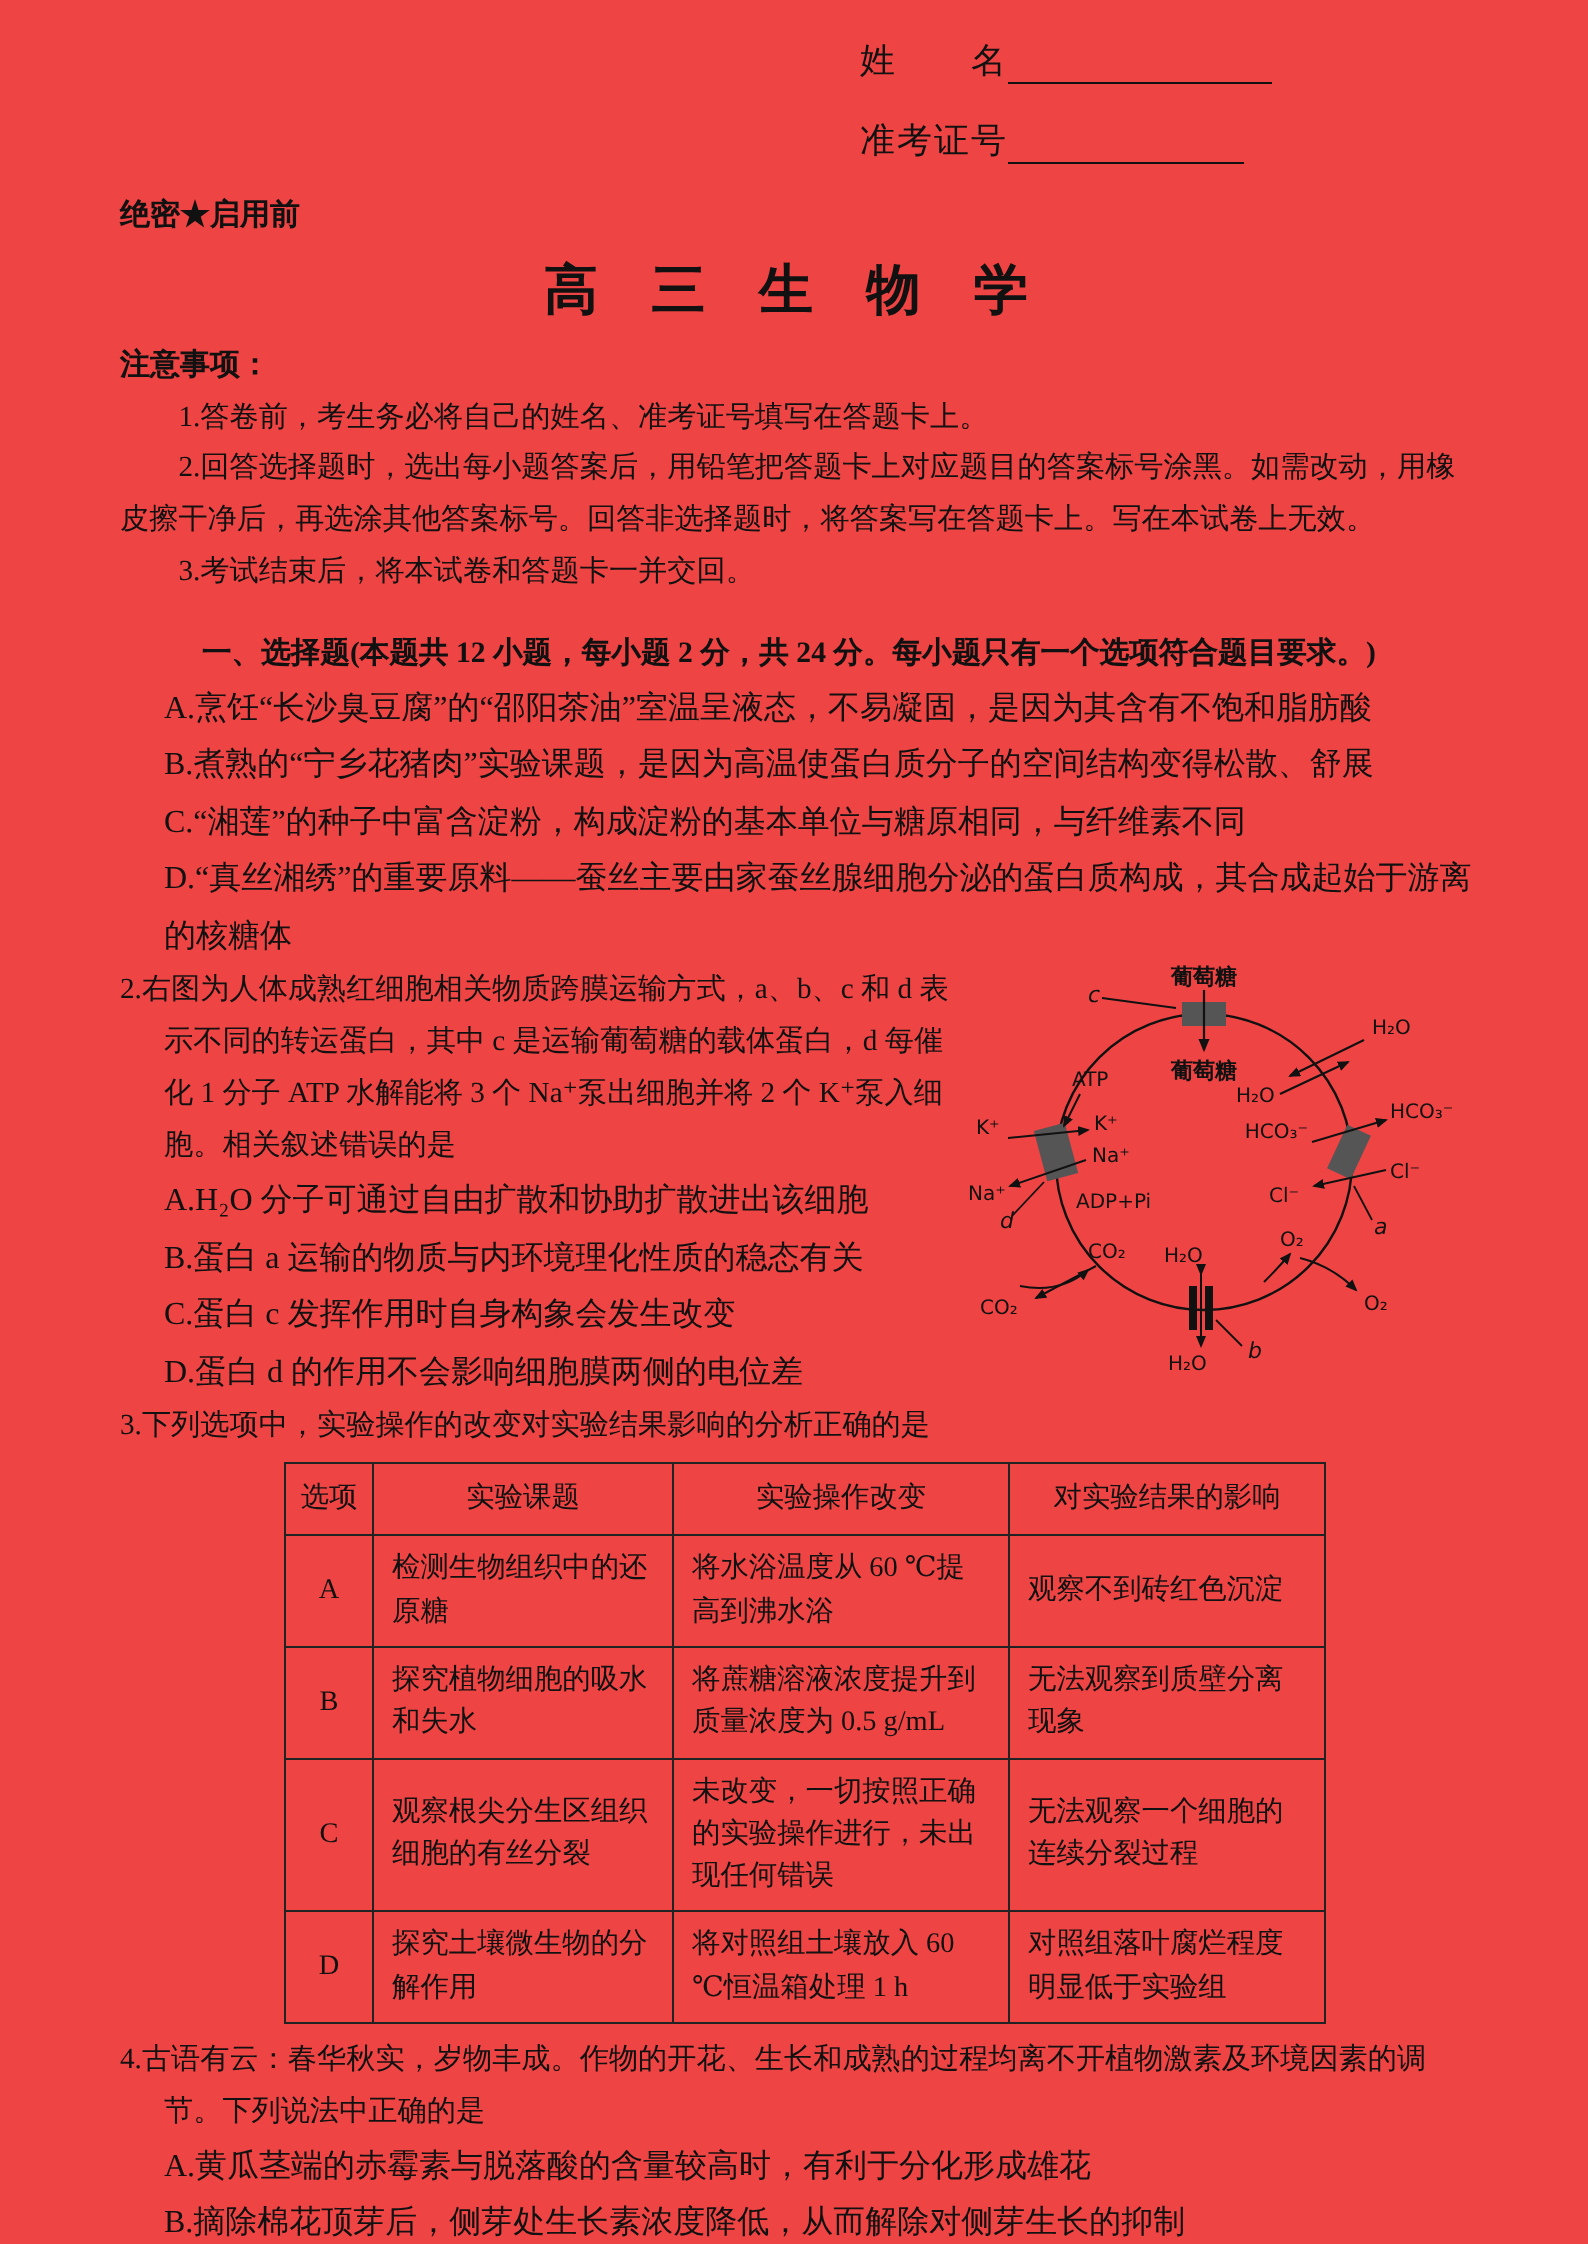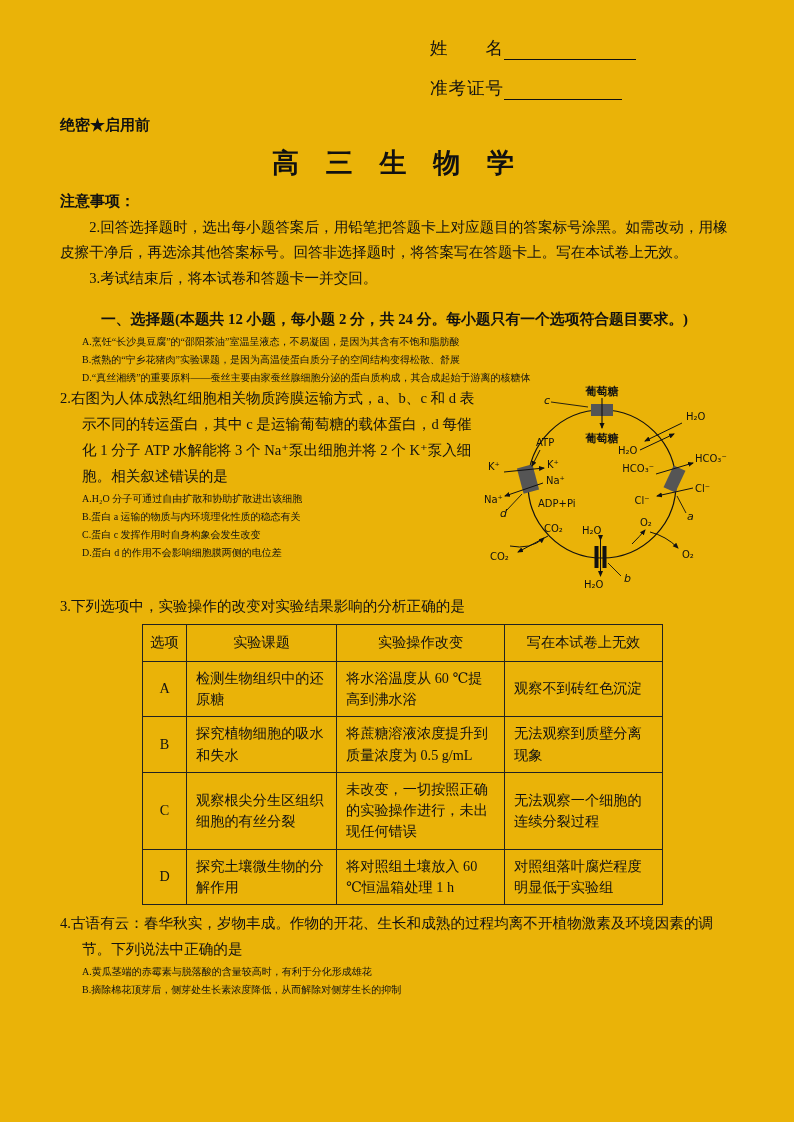--- a/index.html
+++ b/index.html
@@ -1,37 +1,37 @@
 <!DOCTYPE html>
 <html><head>
 <meta charset="utf-8">
 <style>
   html,body{margin:0;padding:0;background:#e8e8e8;}
   .page{
-    width:794px;height:1122px;margin:0 auto;background:#eab308;
+    width:794px;height:1122px;margin:0 auto;background:#ef4444;
     font-family:"Liberation Serif","DejaVu Serif",serif;color:#111;
-    box-sizing:border-box;padding:36px 58px 0 60px;overflow:hidden;position:relative;
+    box-sizing:border-box;padding:18px 58px 0 60px;overflow:hidden;position:relative;
   }
   
   .id-block{width:300px;margin-left:auto;margin-right:6px;font-size:17.5px;}
   .id-row{display:flex;align-items:flex-end;margin-bottom:16px;}
   .id-row .lbl{white-space:pre;letter-spacing:1px;}
   .blank-line{display:inline-block;border-bottom:1.5px solid #111;height:1.1em;}
   .blank-name{width:132px;}
   .blank-id{width:118px;}
 
   .secrecy{font-weight:bold;font-size:15px;margin-top:10px;}
   .title{text-align:center;font-size:27px;font-weight:bold;letter-spacing:10px;margin:10px 0 8px;}
 
   .notice-head{font-weight:bold;font-size:15px;line-height:1.7;}
   .notice-item{font-size:14.6px;line-height:1.78;text-indent:2em;}
 
   .section-head{font-weight:bold;font-size:14.8px;line-height:1.8;margin-top:14px;margin-left:41px;}
   .stem{font-size:14.6px;line-height:1.78;padding-left:22px;text-indent:-22px;}
-  .option{font-size:10px;line-height:1.78;margin-left:22px;}
+  .option{font-size:16px;line-height:1.78;margin-left:22px;}
 
   .q2-wrap{overflow:visible;}
   .q2-figure{float:right;width:254px;height:208px;margin:-2px 0 2px 6px;}
   .q2-figure text{font-size:10px;font-family:"DejaVu Sans","Liberation Sans",sans-serif;fill:#111;}
   .q2-figure text.cjk{font-size:11px;font-weight:bold;}
   .q2-figure text.abc{font-style:italic;font-size:11px;}
   .clear{clear:both;}
 
   table.exp{border-collapse:collapse;margin:4px 0 6px 82px;font-size:14.2px;line-height:1.5;}
   table.exp th,table.exp td{border:1.4px solid #222;padding:6px 9px;vertical-align:middle;font-weight:normal;}
@@ -52,28 +52,30 @@
       <span class="lbl">准考证号</span>
       <span class="blank-line blank-id"></span>
     </div>
   </div>
 
   <div class="secrecy">绝密★启用前</div>
 
   <div class="title">高 三 生 物 学</div>
 
   <div class="notice-head">注意事项：</div>
+  <div class="notice-item">1.答卷前，考生务必将自己的姓名、准考证号填写在答题卡上。</div>
   <div class="notice-item">2.回答选择题时，选出每小题答案后，用铅笔把答题卡上对应题目的答案标号涂黑。如需改动，用橡皮擦干净后，再选涂其他答案标号。回答非选择题时，将答案写在答题卡上。写在本试卷上无效。</div>
   <div class="notice-item">3.考试结束后，将本试卷和答题卡一并交回。</div>
 
   <div class="section-head">一、选择题(本题共 12 小题，每小题 2 分，共 24 分。每小题只有一个选项符合题目要求。)</div>
 
   <div>
     <div class="option">A.烹饪“长沙臭豆腐”的“邵阳茶油”室温呈液态，不易凝固，是因为其含有不饱和脂肪酸</div>
     <div class="option">B.煮熟的“宁乡花猪肉”实验课题，是因为高温使蛋白质分子的空间结构变得松散、舒展</div>
+    <div class="option">C.“湘莲”的种子中富含淀粉，构成淀粉的基本单位与糖原相同，与纤维素不同</div>
     <div class="option">D.“真丝湘绣”的重要原料——蚕丝主要由家蚕丝腺细胞分泌的蛋白质构成，其合成起始于游离的核糖体</div>
   </div>
 
   <div class="q2-wrap">
     <svg class="q2-figure" viewBox="0 0 254 208" aria-hidden="true">
       <defs>
         <marker id="ah" markerWidth="8" markerHeight="8" refX="5" refY="2.5" orient="auto">
           <path d="M0,0 L6,2.5 L0,5 Z" fill="#111"></path>
         </marker>
       </defs>
@@ -148,21 +150,21 @@
           <col style="width:44px">
           <col style="width:150px">
           <col style="width:168px">
           <col style="width:158px">
         </colgroup>
       <thead>
         <tr>
           <th>选项</th>
           <th>实验课题</th>
           <th>实验操作改变</th>
-          <th>写在本试卷上无效</th>
+          <th>对实验结果的影响</th>
         </tr>
       </thead>
       <tbody>
         <tr>
           <td class="opt-letter">A</td>
           <td>检测生物组织中的还原糖</td>
           <td>将水浴温度从 60 ℃提高到沸水浴</td>
           <td>观察不到砖红色沉淀</td>
         </tr>
         <tr>

